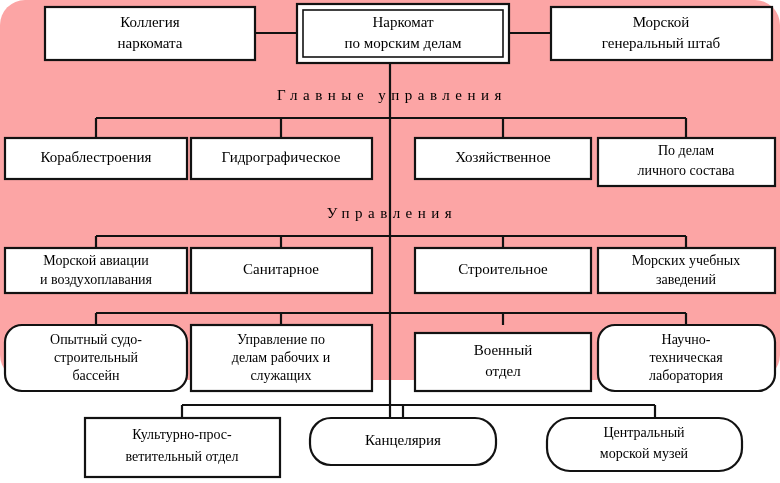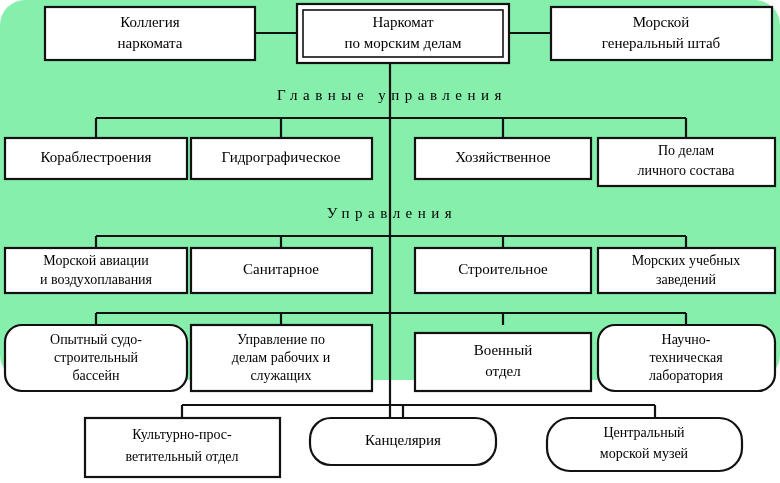--- a/index.html
+++ b/index.html
@@ -10,21 +10,21 @@
   body {
     width: 780px;
     height: 483px;
     font-family: "Liberation Serif", "DejaVu Serif", serif;
     overflow: hidden;
   }
   #chart-root {
     position: relative;
     width: 780px;
     height: 380px;
-    background: #86efac;
+    background: #fca5a5;
     border-radius: 25px;
   }
   svg.diagram {
     display: block;
     width: 780px;
     height: 483px;
   }
   .node-rect {
     fill: #ffffff;
     stroke: #121212;

